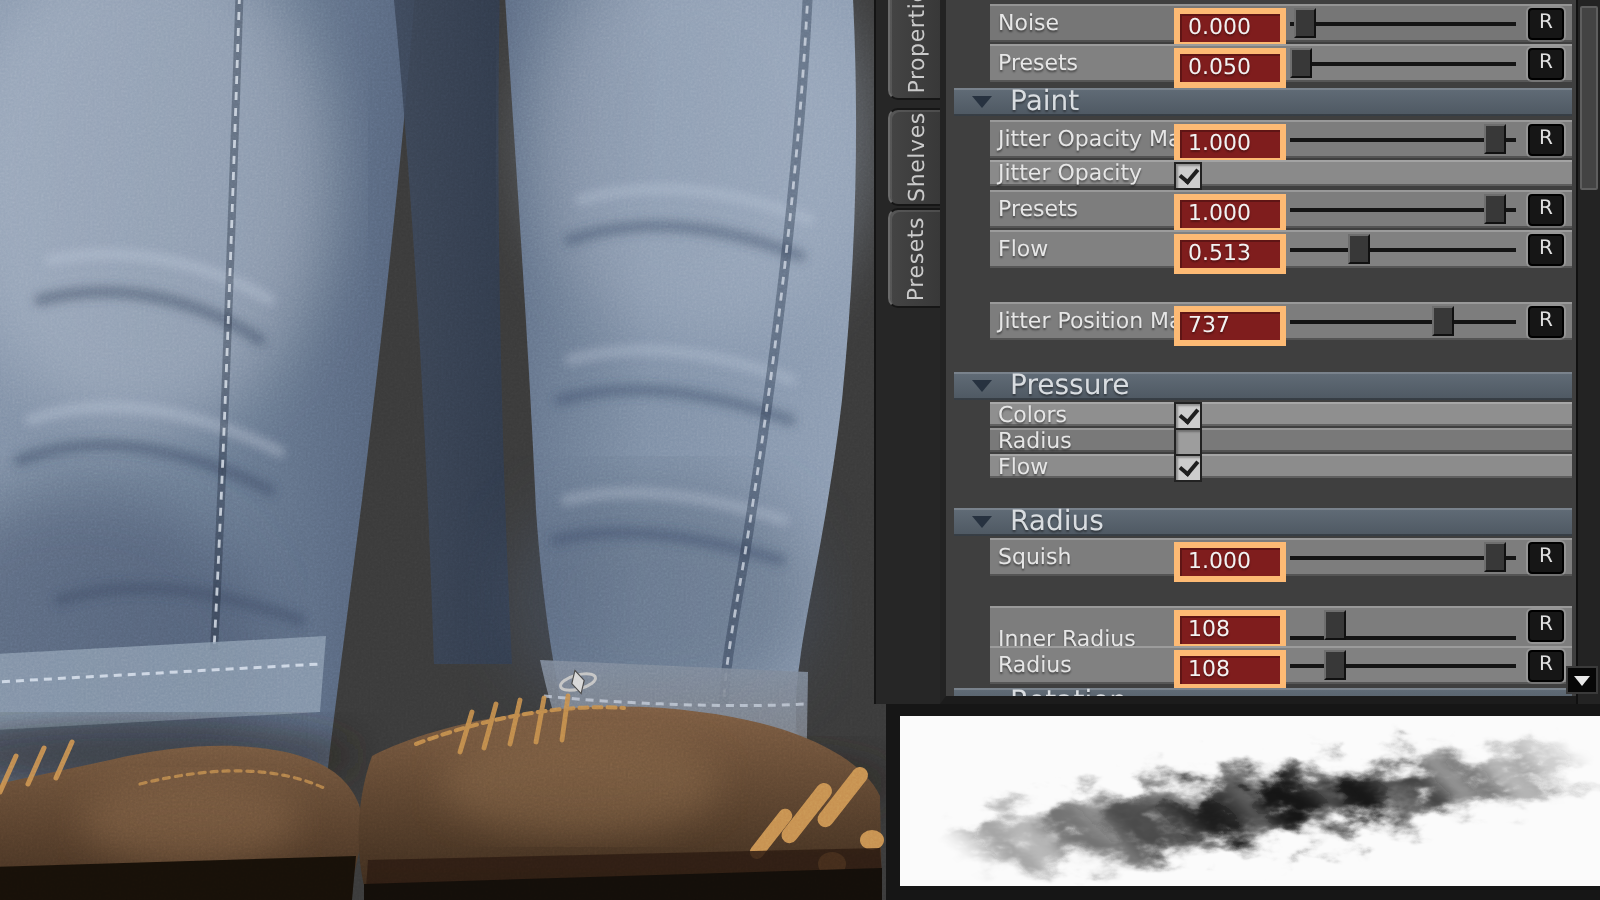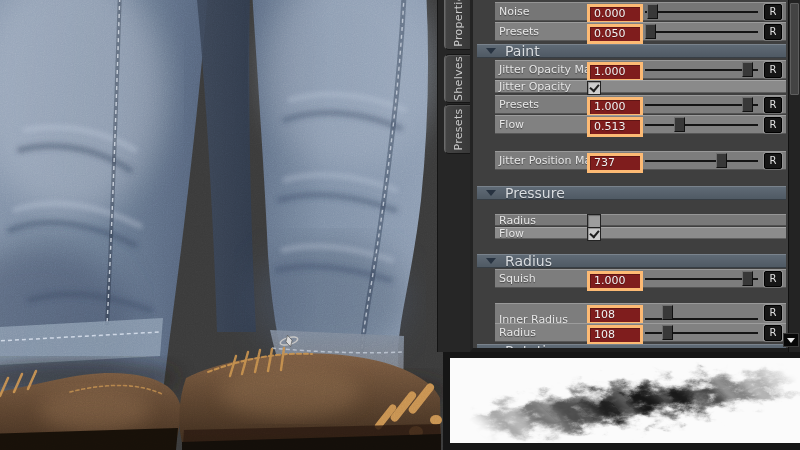--- a/index.html
+++ b/index.html
@@ -270,20 +270,24 @@
           <i class="handle" style="--f: 0.7;"></i>
         </span>
       <span class="rbtn">R</span>
     </div>
 
     <div class="hdr" style="top:186px">
       <span class="tri"></span>
       <span class="hlbl">Pressure</span>
     </div>
 
+    <div class="row" style="top:201px;height:12px;--bg:#8f8f8f">
+      <span class="lbl">Colors</span>
+      <span class="cb checked" style="top:0"></span>
+    </div>
     <div class="row" style="top:214px;height:12px;--bg:#797979">
       <span class="lbl">Radius</span>
       <span class="cb" style="top:0"></span>
     </div>
     <div class="row" style="top:227px;height:12px;--bg:#8c8c8c">
       <span class="lbl">Flow</span>
       <span class="cb checked" style="top:0"></span>
     </div>
 
     <div class="hdr" style="top:254px">

